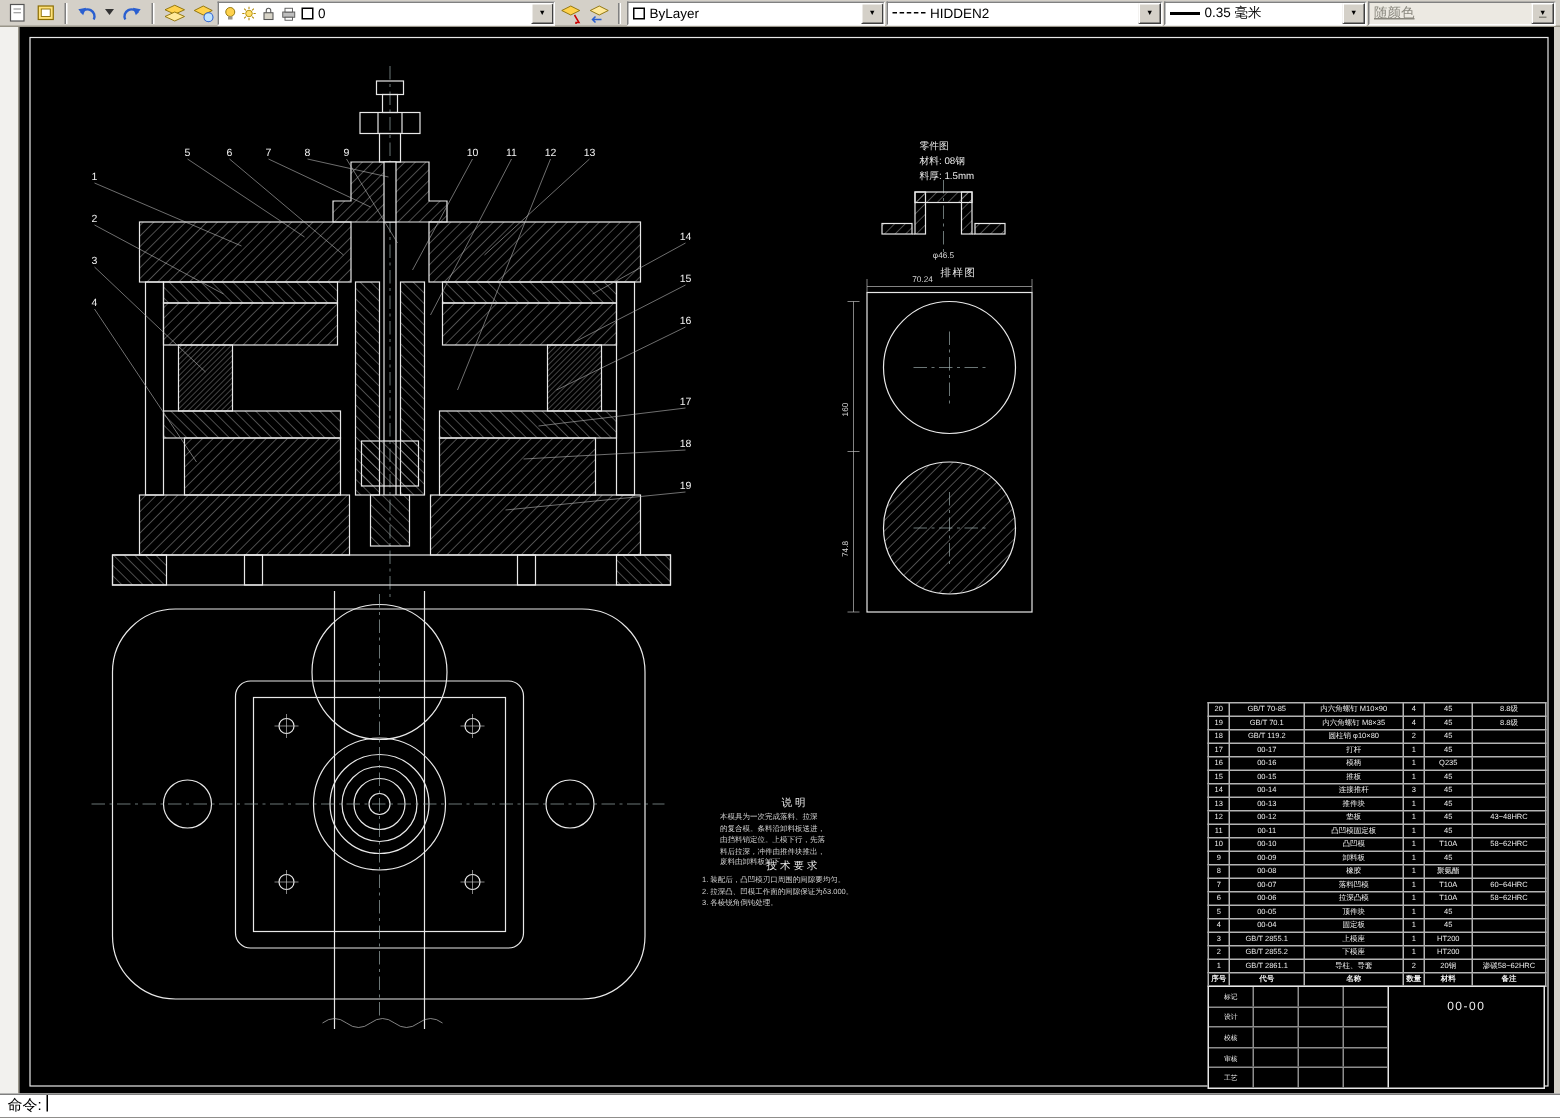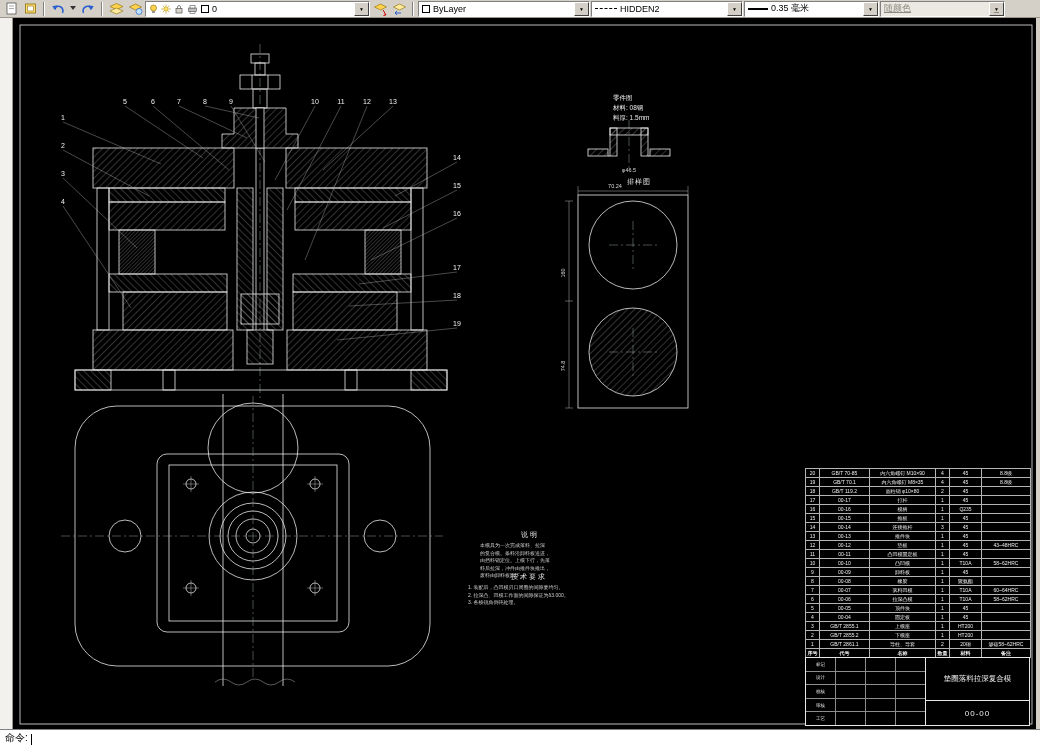--- a/index.html
+++ b/index.html
@@ -68,21 +68,21 @@
              align-items:center; justify-content:center; overflow:hidden; white-space:nowrap; }
   .tb-cell:last-child { border-right:none; }
   .tb-right { flex:1; display:flex; flex-direction:column; }
   .tb-title { flex:1; display:flex; align-items:center; justify-content:center; text-align:center;
               font-size:7.5px; line-height:1.3; border-bottom:1px solid #e8e8e8; padding:1px 4px; }
   .tb-no { height:24px; display:flex; align-items:center; justify-content:center; font-size:8px;
            letter-spacing:1px; }
 
   
   .cmdline { position:absolute; left:0; right:0; bottom:0; height:16px; background:#fff;
-             border-top:1px solid #808080; font-size:10px; display:flex; align-items:flex-end;
+             border-top:1px solid #808080; font-size:10px; display:flex; align-items:flex-start;
              padding-left:5px; color:#000; font-family:Liberation Sans, sans-serif; }
   .caret { width:1px; height:11px; background:#000; margin-left:3px; }
 </style>
 </head>
 <body>
 
 <div class="toolbar">
   <div class="tb-btn">
     <svg width="13" height="13">
         <rect x="2" y="1" width="9" height="11" fill="#fff" stroke="#555" stroke-width="0.8"></rect>
@@ -172,21 +172,21 @@
         <path d="M9,11 L3,11 M5,9 L3,11 L5,13" fill="none" stroke="#2a5fd0" stroke-width="1"></path>
       </svg>
   </div>
   <span class="tb-sep"></span>
 
   <div class="combo" style="width:172px">
     <span class="chip"></span>
     <span>ByLayer</span>
     <span class="dd-btn">▼</span>
   </div>
-  <div class="combo" style="width:152px">
+  <div class="combo" style="width:184px">
     <span class="lt-sample"></span>
     <span>HIDDEN2</span>
     <span class="dd-btn">▼</span>
   </div>
   <div class="combo" style="width:135px">
     <span class="lw-sample"></span>
     <span>0.35 毫米</span>
     <span class="dd-btn">▼</span>
   </div>
   <div class="combo disabled" style="width:125px">
@@ -617,21 +617,20 @@
           <div class="tb-cell"></div>
         </div>
         <div class="tb-row">
           <div class="tb-cell">工艺</div>
           <div class="tb-cell"></div>
           <div class="tb-cell"></div>
           <div class="tb-cell"></div>
         </div>
       </div>
     <div class="tb-right">
-      <div class="tb-title">垫圈落料拉深复合模</div>
       <div class="tb-no">00-00</div>
     </div>
   </div>
 </div>
 
 <div class="cmdline">
   <span>命令:</span>
   <span class="caret"></span>
 </div>
 

